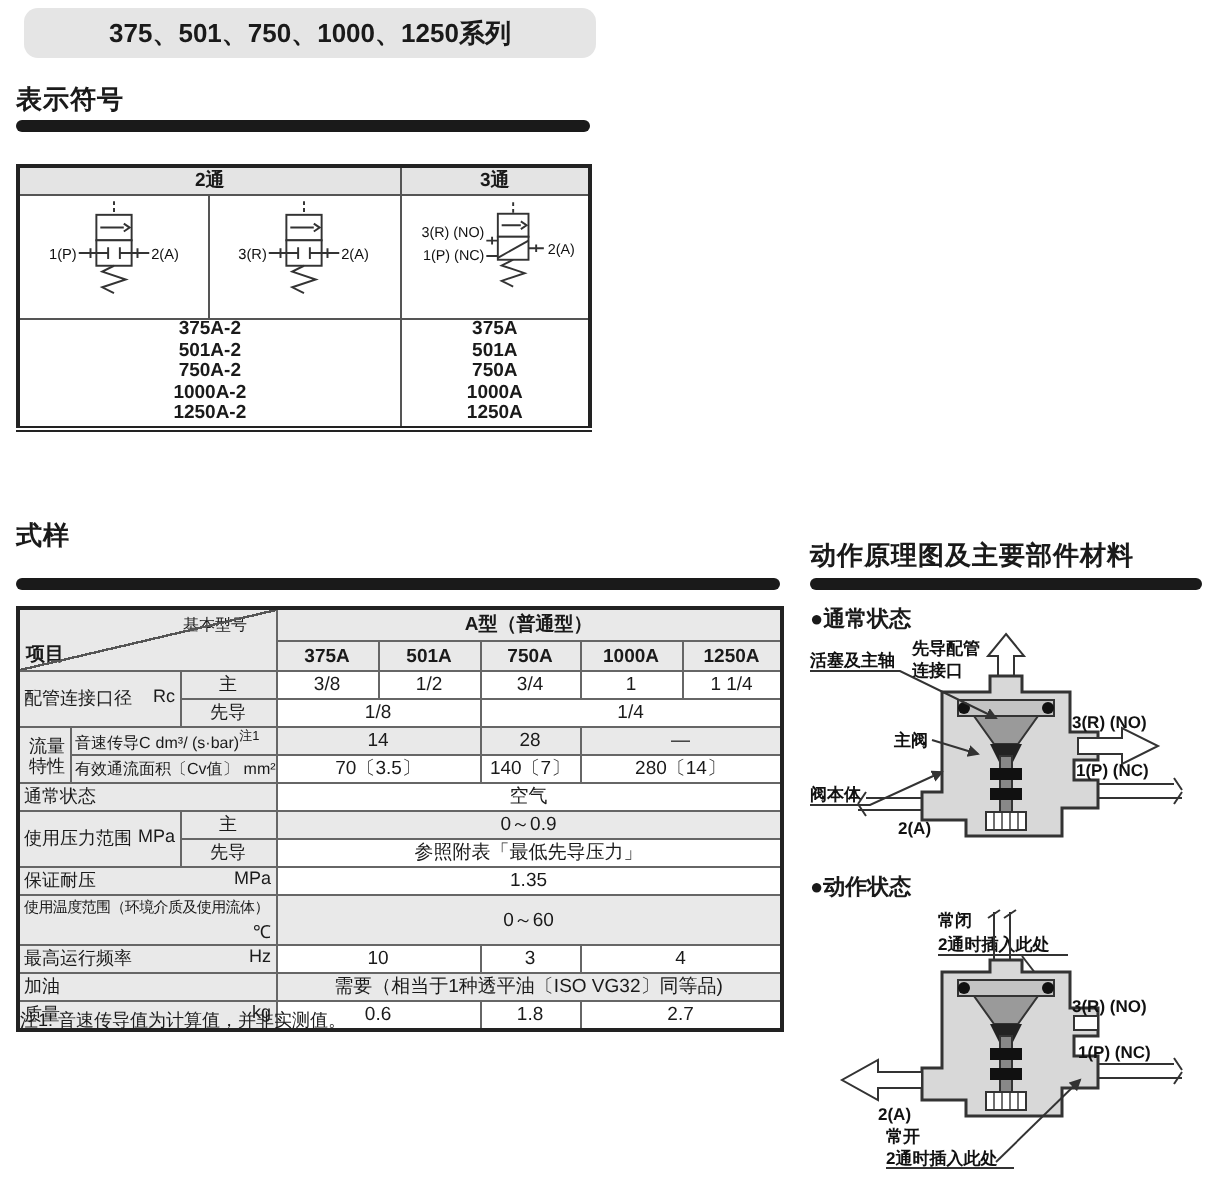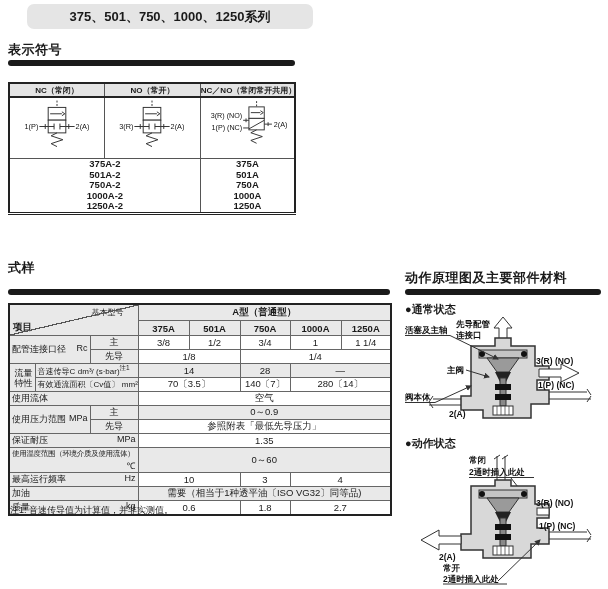--- a/index.html
+++ b/index.html
@@ -1,19 +1,19 @@
 <!DOCTYPE html>
 <html><head>
 <meta charset="utf-8">
 <style>
   html,body{margin:0;padding:0;background:#fff;}
   .page{position:relative;width:608px;height:589px;background:#fff;overflow:hidden;
         font-family:"Liberation Sans",sans-serif;color:#1a1a1a;}
   .abs{position:absolute;}
-  .series-box{left:27px;top:4px;width:286px;height:25px;background:#e5e5e5;border-radius:7px;
+  .series-box{left:12px;top:4px;width:286px;height:25px;background:#e5e5e5;border-radius:7px;
         display:flex;align-items:center;justify-content:center;font-weight:bold;font-size:13px;}
   .sec-head{font-weight:bold;font-size:13px;letter-spacing:.5px;}
   .bar{height:6px;background:#1a1a1a;border-radius:3px;}
 
   table{border-collapse:collapse;table-layout:fixed;}
   
   .symtab{width:288px;font-size:9.5px;border:2px solid #222;}
   .symtab td{border:1px solid #555;text-align:center;vertical-align:middle;padding:0;overflow:hidden;}
   .symtab .hdr{background:#e4e4e4;font-weight:bold;}
   .symtab .hdr-sm{background:#e4e4e4;font-weight:bold;font-size:8px;white-space:nowrap;}
@@ -61,24 +61,23 @@
   <div class="abs sec-head" style="left:8px;top:41px;">表示符号</div>
   <div class="abs bar" style="left:8px;top:60px;width:287px;"></div>
 
   <table class="symtab abs" style="left:8px;top:82px;">
     <colgroup>
         <col style="width:95px">
         <col style="width:95px">
         <col style="width:94px">
       </colgroup>
     <tbody>
-    <tr class="hrow3" style="height:14px">
-      <td class="hdr-sm">NC（常闭）</td>
-      <td class="hdr-sm">NO（常开）</td>
-      <td class="hdr-sm">NC／NO（常闭常开共用）</td>
+    <tr style="height:14px">
+      <td class="hdr" colspan="2">2通</td>
+      <td class="hdr">3通</td>
     </tr>
     <tr style="height:60px">
       <td>
         <svg width="94" height="58" viewBox="0 0 96 58">
           <path d="M48,2 V9" stroke="#333" stroke-dasharray="2,1.5" fill="none"></path>
           <rect x="39" y="9" width="18" height="13" fill="#fff" stroke="#333"></rect>
           <rect x="39" y="22" width="18" height="13" fill="#fff" stroke="#333"></rect>
           <path d="M41,15.5 H53 M53,13.5 L56,15.5 L53,17.5" stroke="#333" fill="none"></path>
           <path d="M39,28.5 H45 M45,25.5 V31.5 M57,28.5 H51 M51,25.5 V31.5" stroke="#333" fill="none"></path>
           <path d="M30,28.5 H39 M57,28.5 H66 M36,26 V31 M60,26 V31" stroke="#333" fill="none"></path>
@@ -197,21 +196,21 @@
     <tr>
       <td class="lbl" colspan="2">
         <span class="usm">有效通流面积〔Cv值〕</span>
         <span class="usm">mm²</span>
       </td>
       <td class="val" colspan="2">70〔3.5〕</td>
       <td class="val">140〔7〕</td>
       <td class="val" colspan="2">280〔14〕</td>
     </tr>
     <tr>
-      <td class="lbl" colspan="3">使用流体</td>
+      <td class="lbl" colspan="3">通常状态</td>
       <td class="val" colspan="5">空气</td>
     </tr>
     <tr>
       <td class="lbl" colspan="2" rowspan="2">
         <span>使用压力范围</span>
         <span class="unit">MPa</span>
       </td>
       <td class="lbl sub">主</td>
       <td class="val shade" colspan="5">0～0.9</td>
     </tr>

